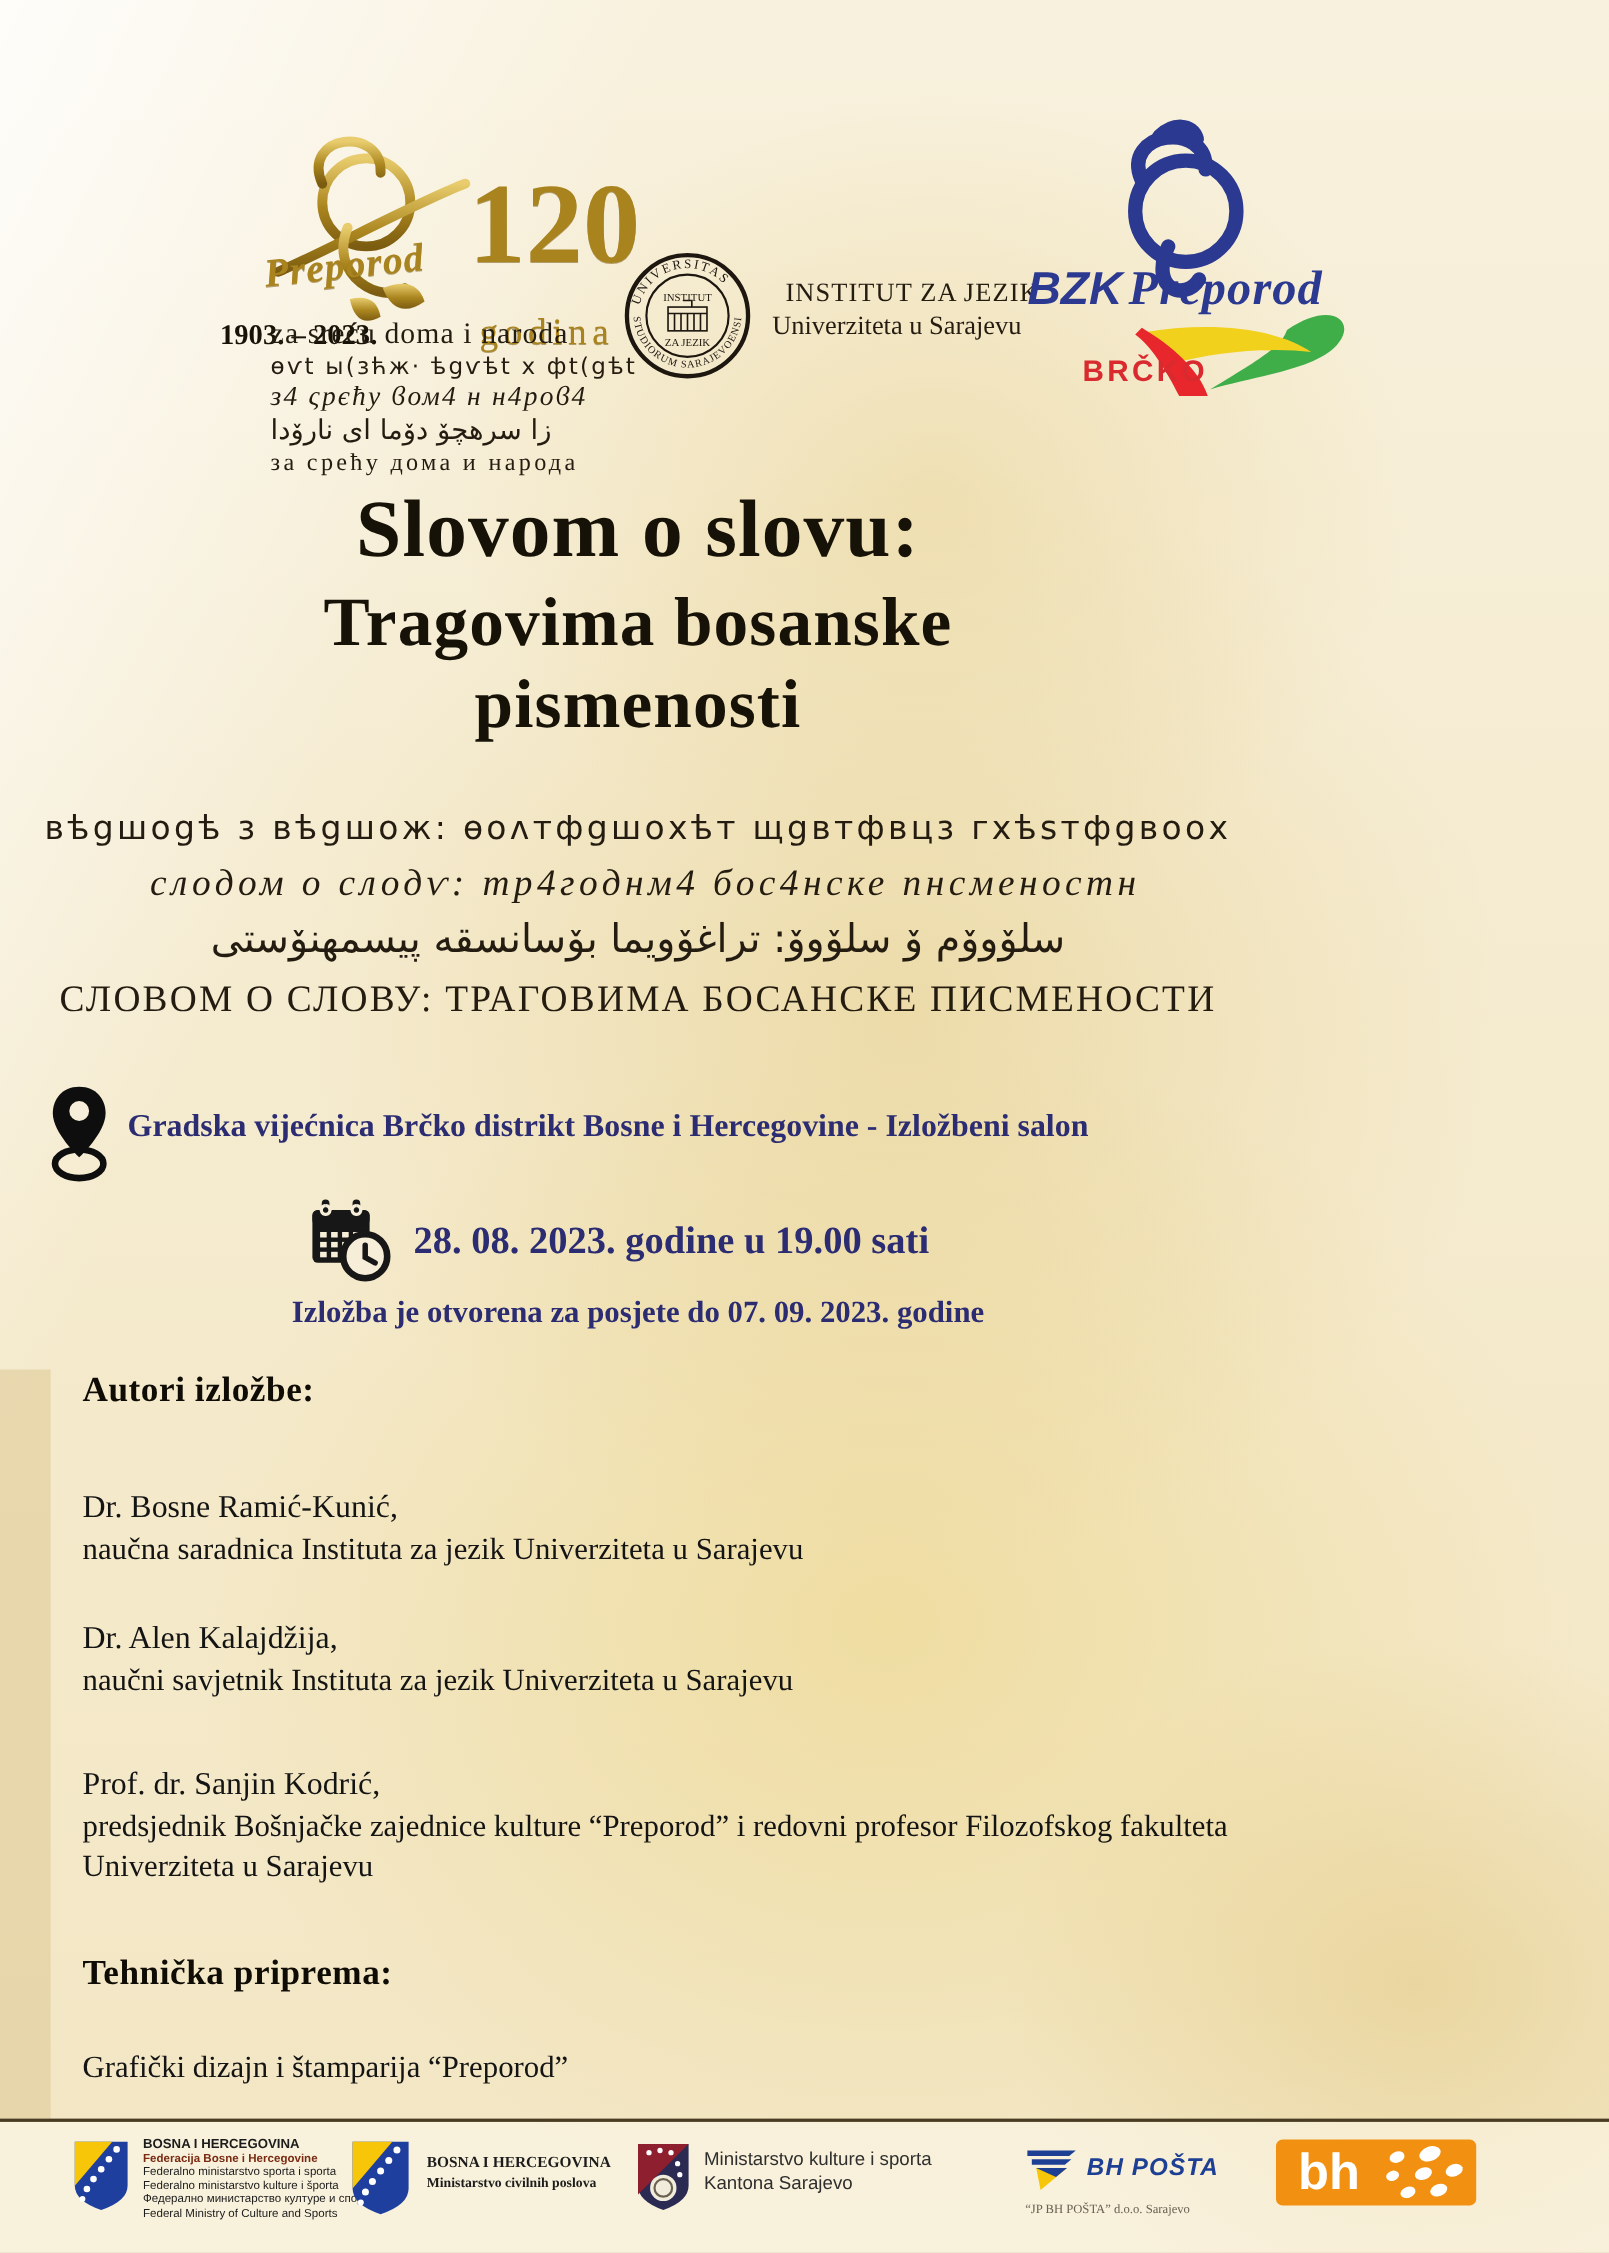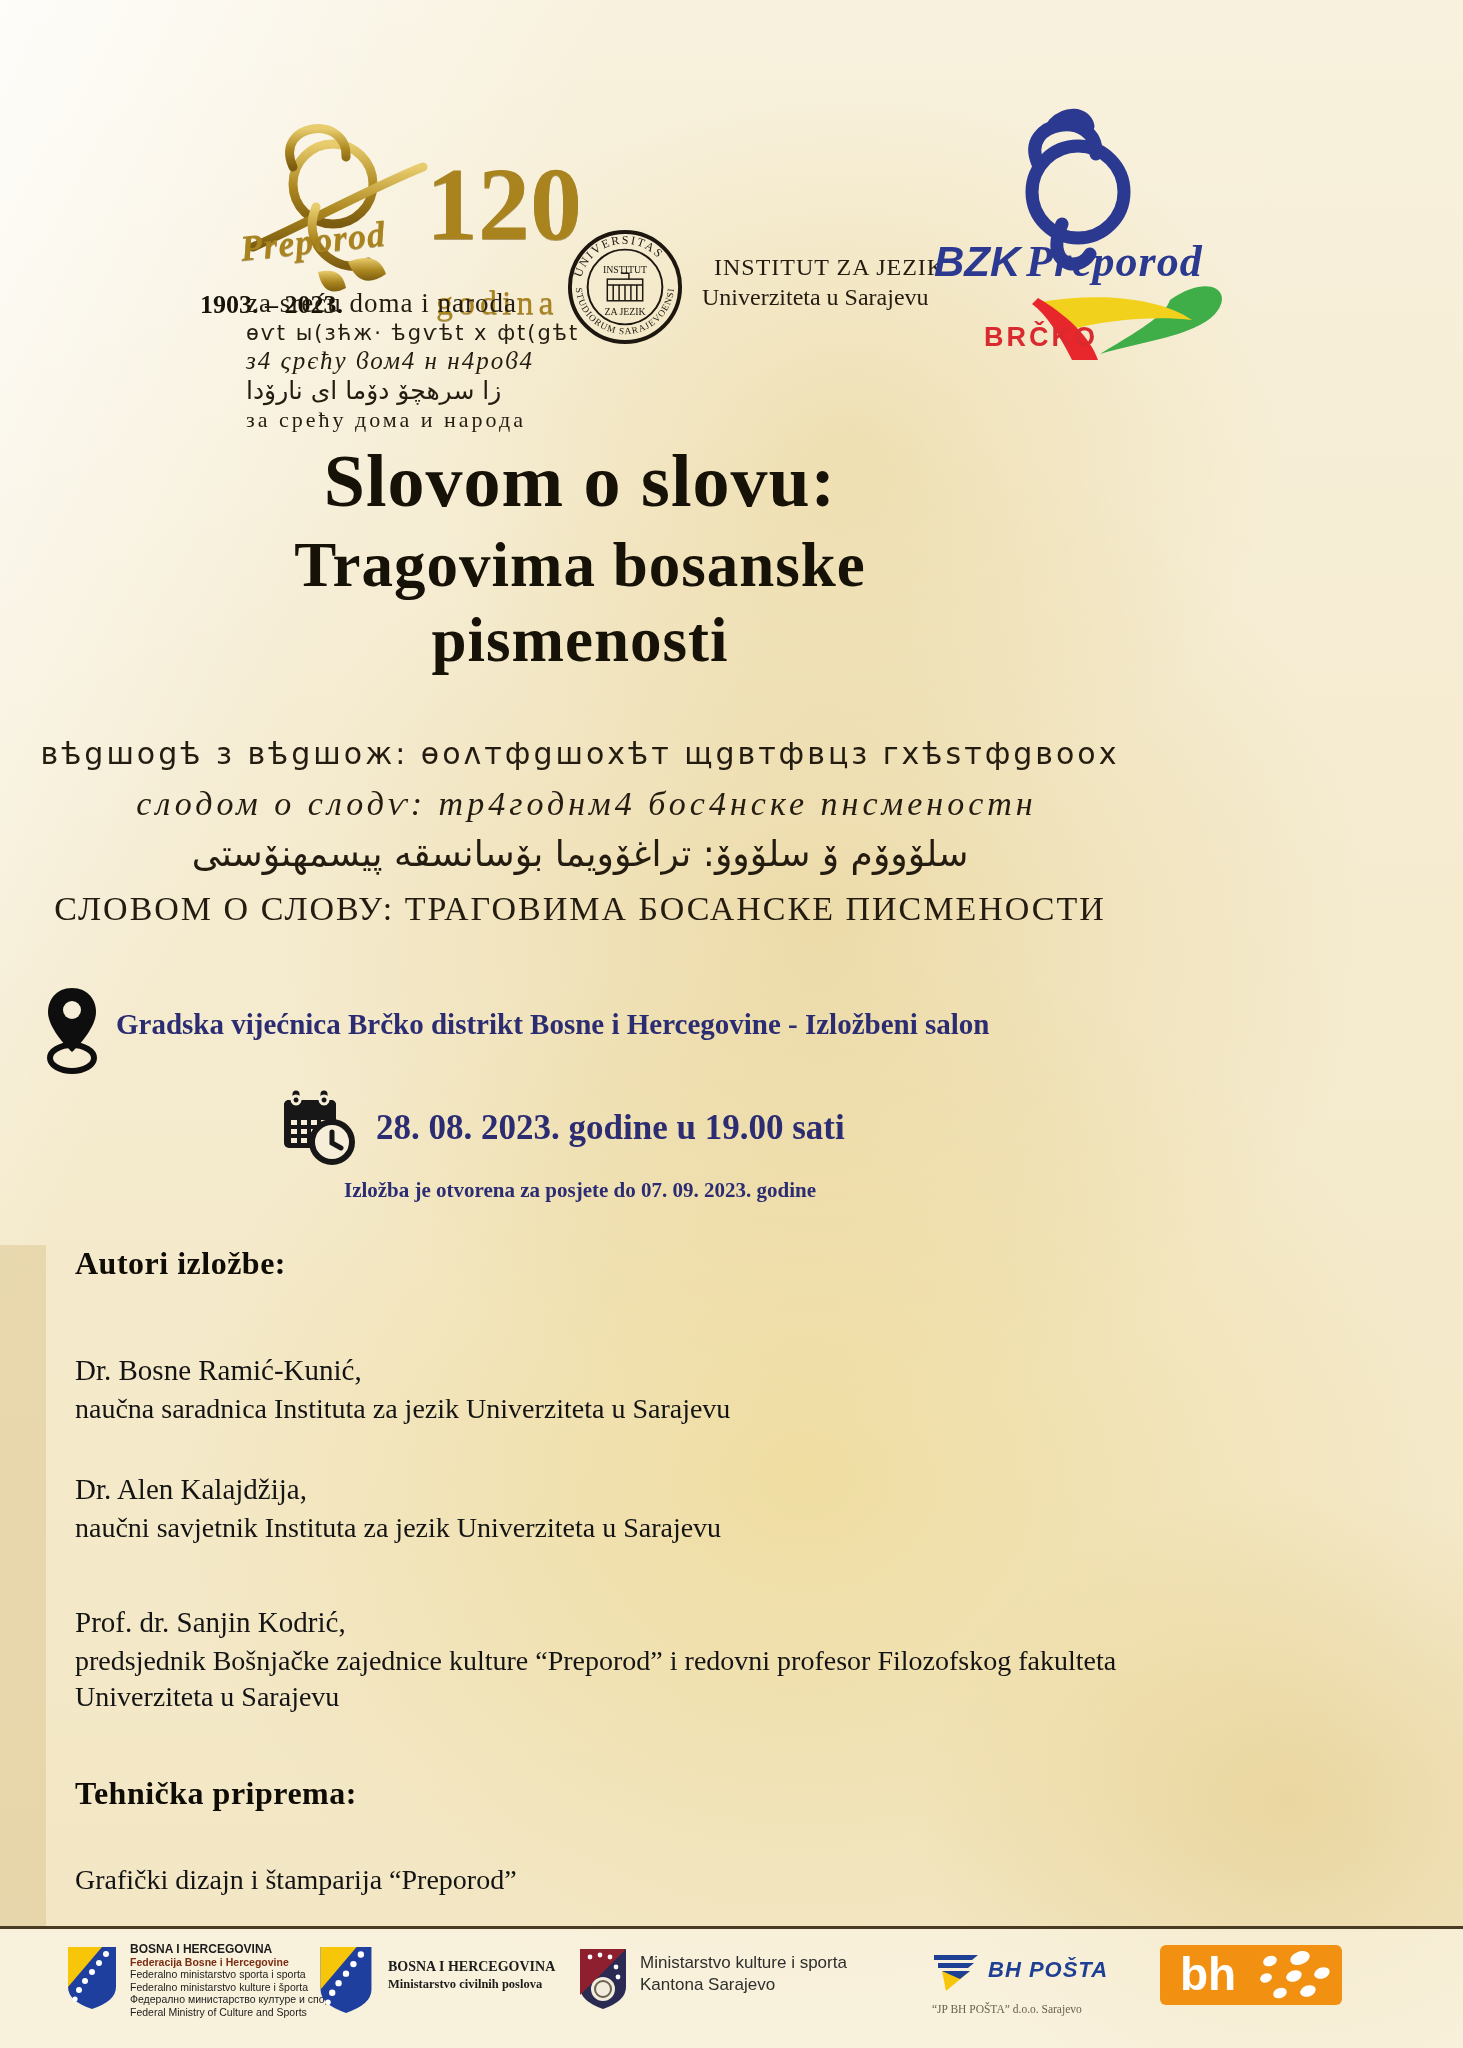--- a/index.html
+++ b/index.html
@@ -150,21 +150,21 @@
         <rect x="11" y="48" width="6" height="5"></rect>
           <rect x="21" y="48" width="6" height="5"></rect>
       </g>
       <circle cx="52" cy="52" r="20" fill="#f6eed8" stroke="#171717" stroke-width="6"></circle>
       <path d="M52,42 v11 l9,5" fill="none" stroke="#171717" stroke-width="5" stroke-linecap="round"></path>
     </svg>
     <div class="abs serif navy" style="left:96px;top:18px;font-size:35px;font-weight:bold;">28. 08. 2023. godine u 19.00 sati</div>
   </div>
 
   <div class="abs center" style="left:0;top:1178px;width:1160px;">
-    <span class="serif navy" style="font-size:21px;font-weight:bold;">Izložba je otvorena za posjete do 07. 09. 2023. godine</span>
+    <span class="serif navy" style="font-size:28px;font-weight:bold;">Izložba je otvorena za posjete do 07. 09. 2023. godine</span>
   </div>
 
   <div class="abs" style="left:75px;top:1245px;width:1330px;">
     <div class="sec-head">Autori izložbe:</div>
 
     <div style="margin-top:72px;">
       <div class="author-name">Dr. Bosne Ramić-Kunić,</div>
       <div class="author-role" style="margin-top:6px;">naučna saradnica Instituta za jezik Univerziteta u Sarajevu</div>
     </div>
 

